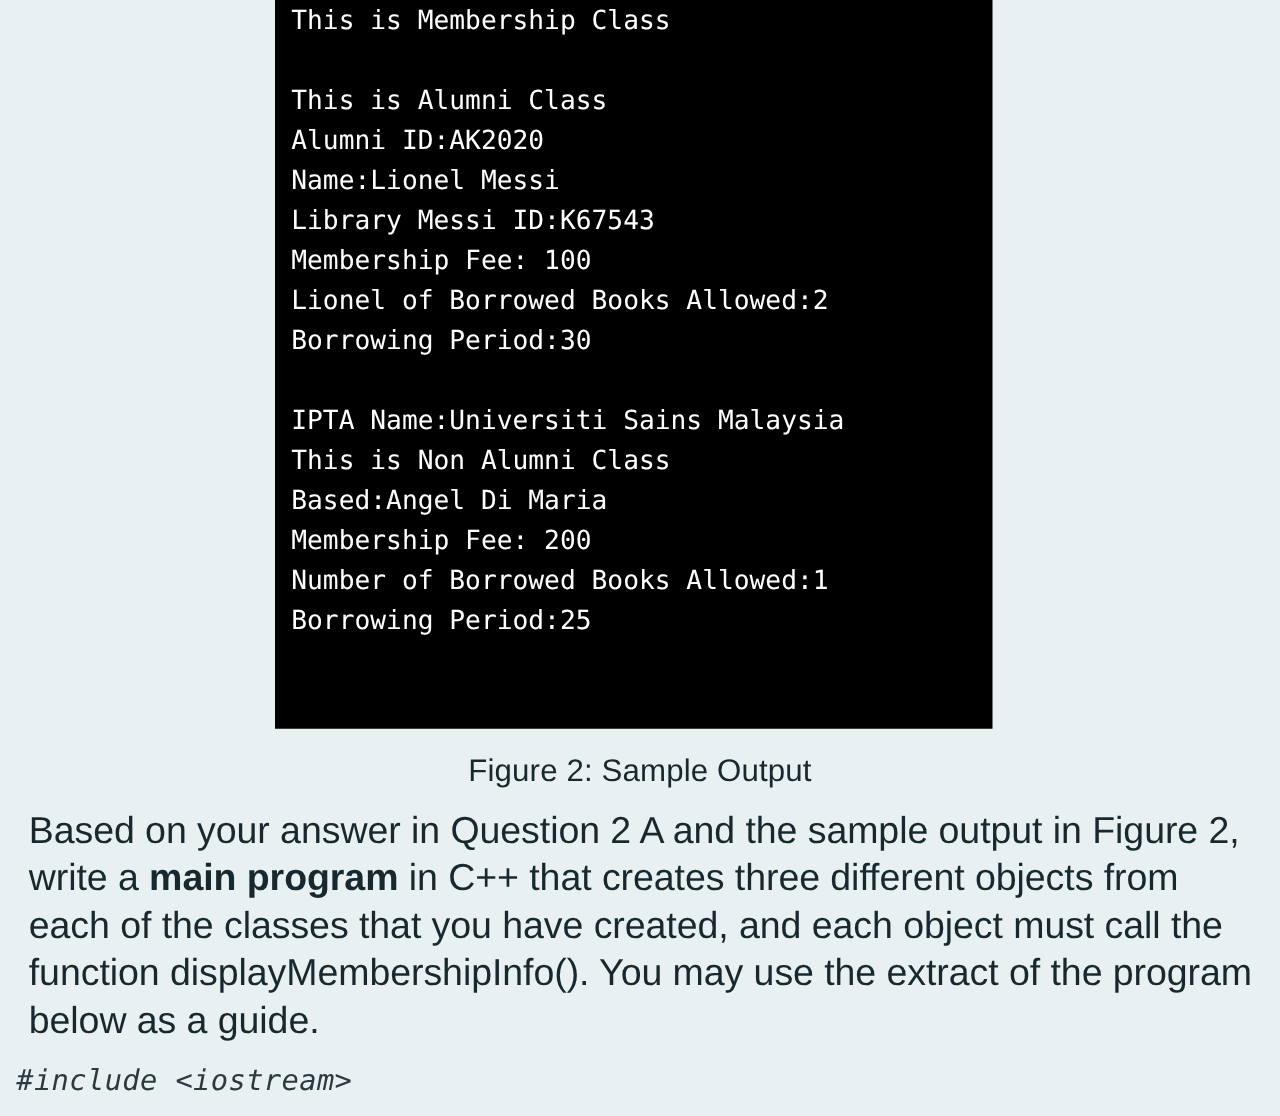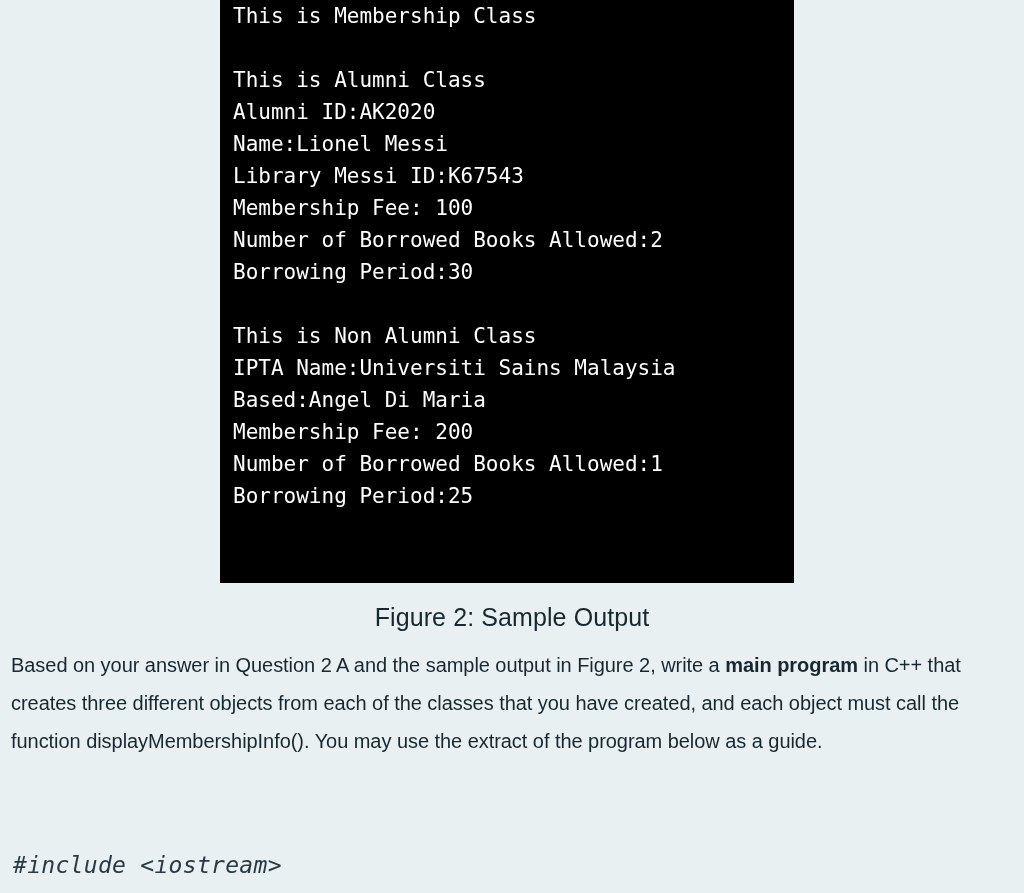--- a/index.html
+++ b/index.html
@@ -58,24 +58,24 @@
     text-align: center;
     font-size: 25px;
     line-height: 38px;
     color: #17282f;
     letter-spacing: 0.1px;
   }
 
   
   .prose {
     position: absolute;
-    left: 11px;
+    left: 23px;
     top: 646px;
     width: 990px;
-    font-size: 20px;
+    font-size: 30px;
     line-height: 38px;
     color: #17282f;
     letter-spacing: -0.05px;
   }
   .prose .strong {
     font-weight: bold;
   }
 
   .code-line {
     position: absolute;
@@ -97,25 +97,25 @@
 <div class="figure-block">
 
   <div class="terminal">
     <div class="terminal-line">This is Membership Class</div>
     <div class="terminal-line blank"></div>
     <div class="terminal-line">This is Alumni Class</div>
     <div class="terminal-line">Alumni ID:AK2020</div>
     <div class="terminal-line">Name:Lionel Messi</div>
     <div class="terminal-line">Library Messi ID:K67543</div>
     <div class="terminal-line">Membership Fee: 100</div>
-    <div class="terminal-line">Number of Borrowed Books Allowed:2</div>
+    <div class="terminal-line">Lionel of Borrowed Books Allowed:2</div>
     <div class="terminal-line">Borrowing Period:30</div>
     <div class="terminal-line blank"></div>
+    <div class="terminal-line">IPTA Name:Universiti Sains Malaysia</div>
     <div class="terminal-line">This is Non Alumni Class</div>
-    <div class="terminal-line">IPTA Name:Universiti Sains Malaysia</div>
     <div class="terminal-line">Based:Angel Di Maria</div>
     <div class="terminal-line">Membership Fee: 200</div>
     <div class="terminal-line">Number of Borrowed Books Allowed:1</div>
     <div class="terminal-line">Borrowing Period:25</div>
   </div>
 
   <div class="figure-caption">Figure 2: Sample Output</div>
 </div>
 
 <div class="prose"><span>Based on your answer in Question 2 A and the sample output in Figure 2, write a </span><span class="strong">main program</span><span> in C++ that creates three different objects from each of the classes that you have created, and each object must call the function displayMembershipInfo().  You may use the extract of the program below as a guide.</span></div>

